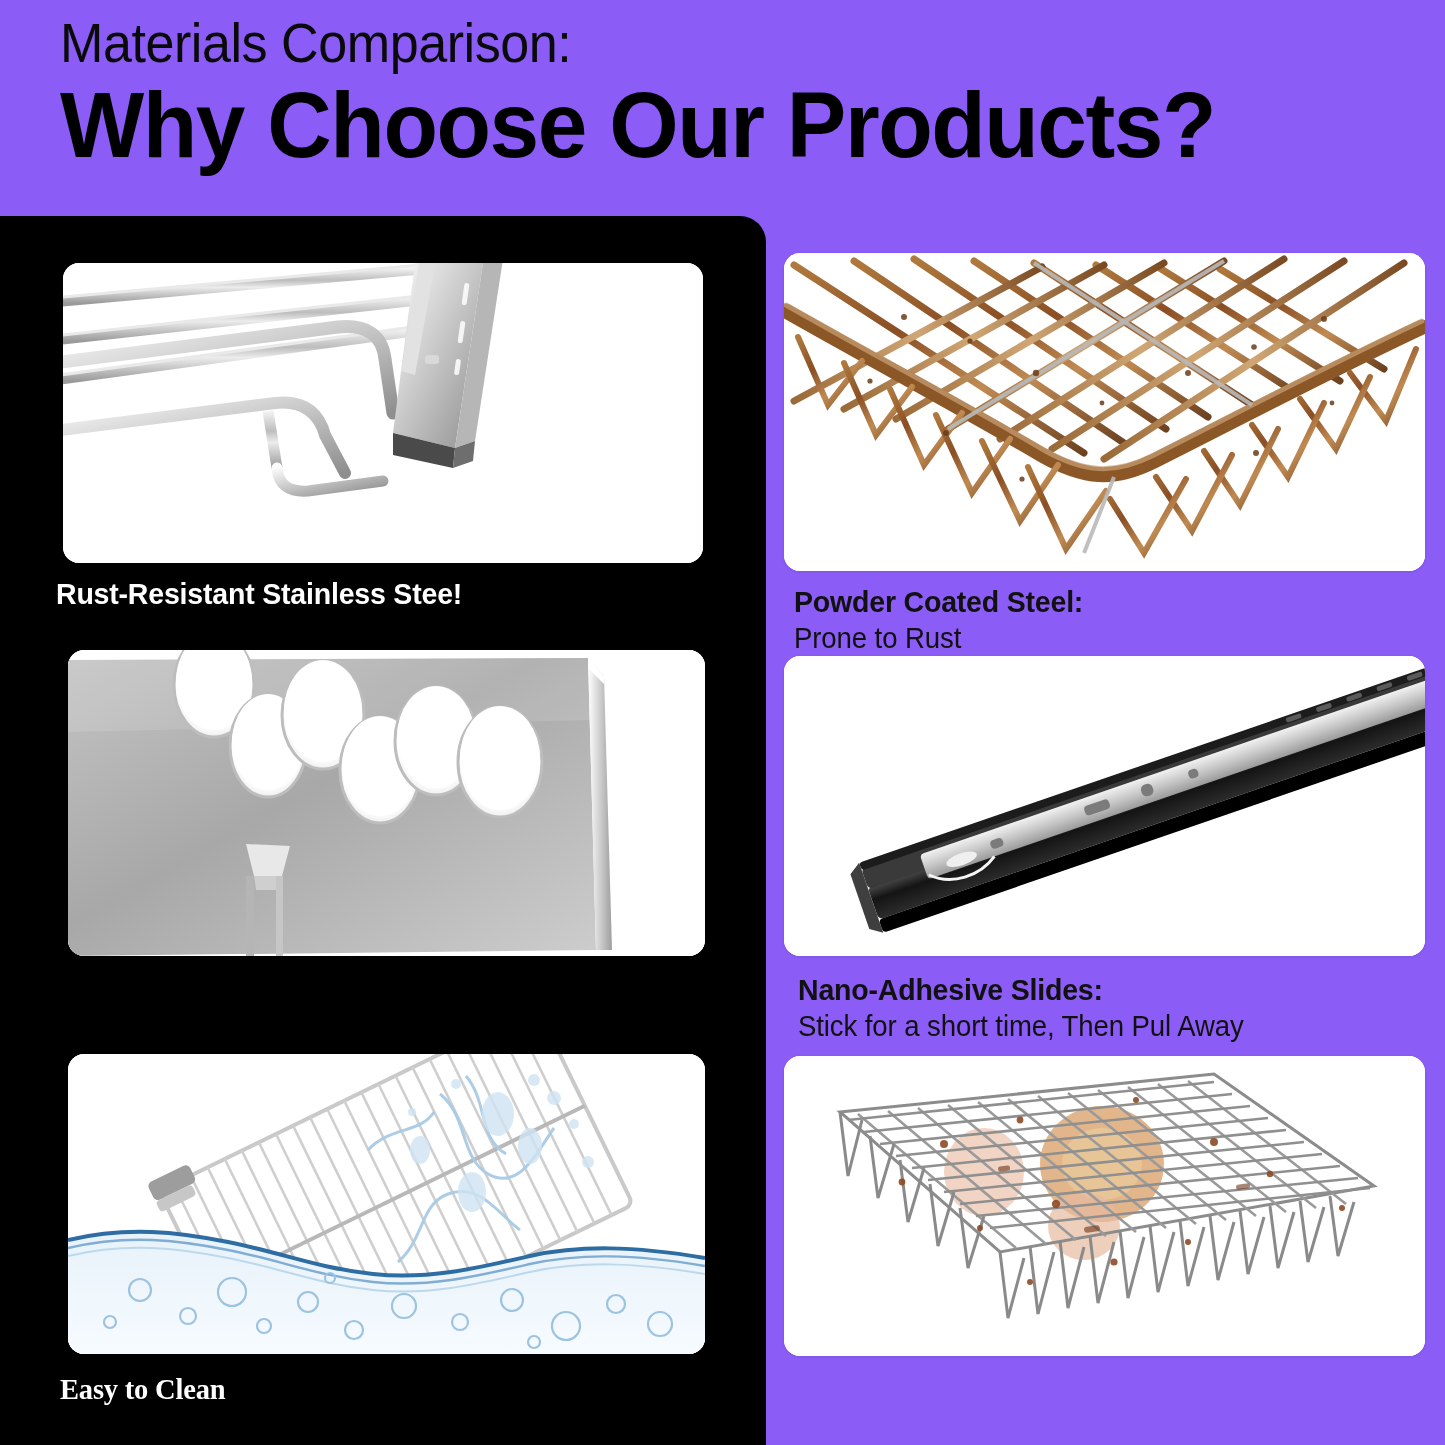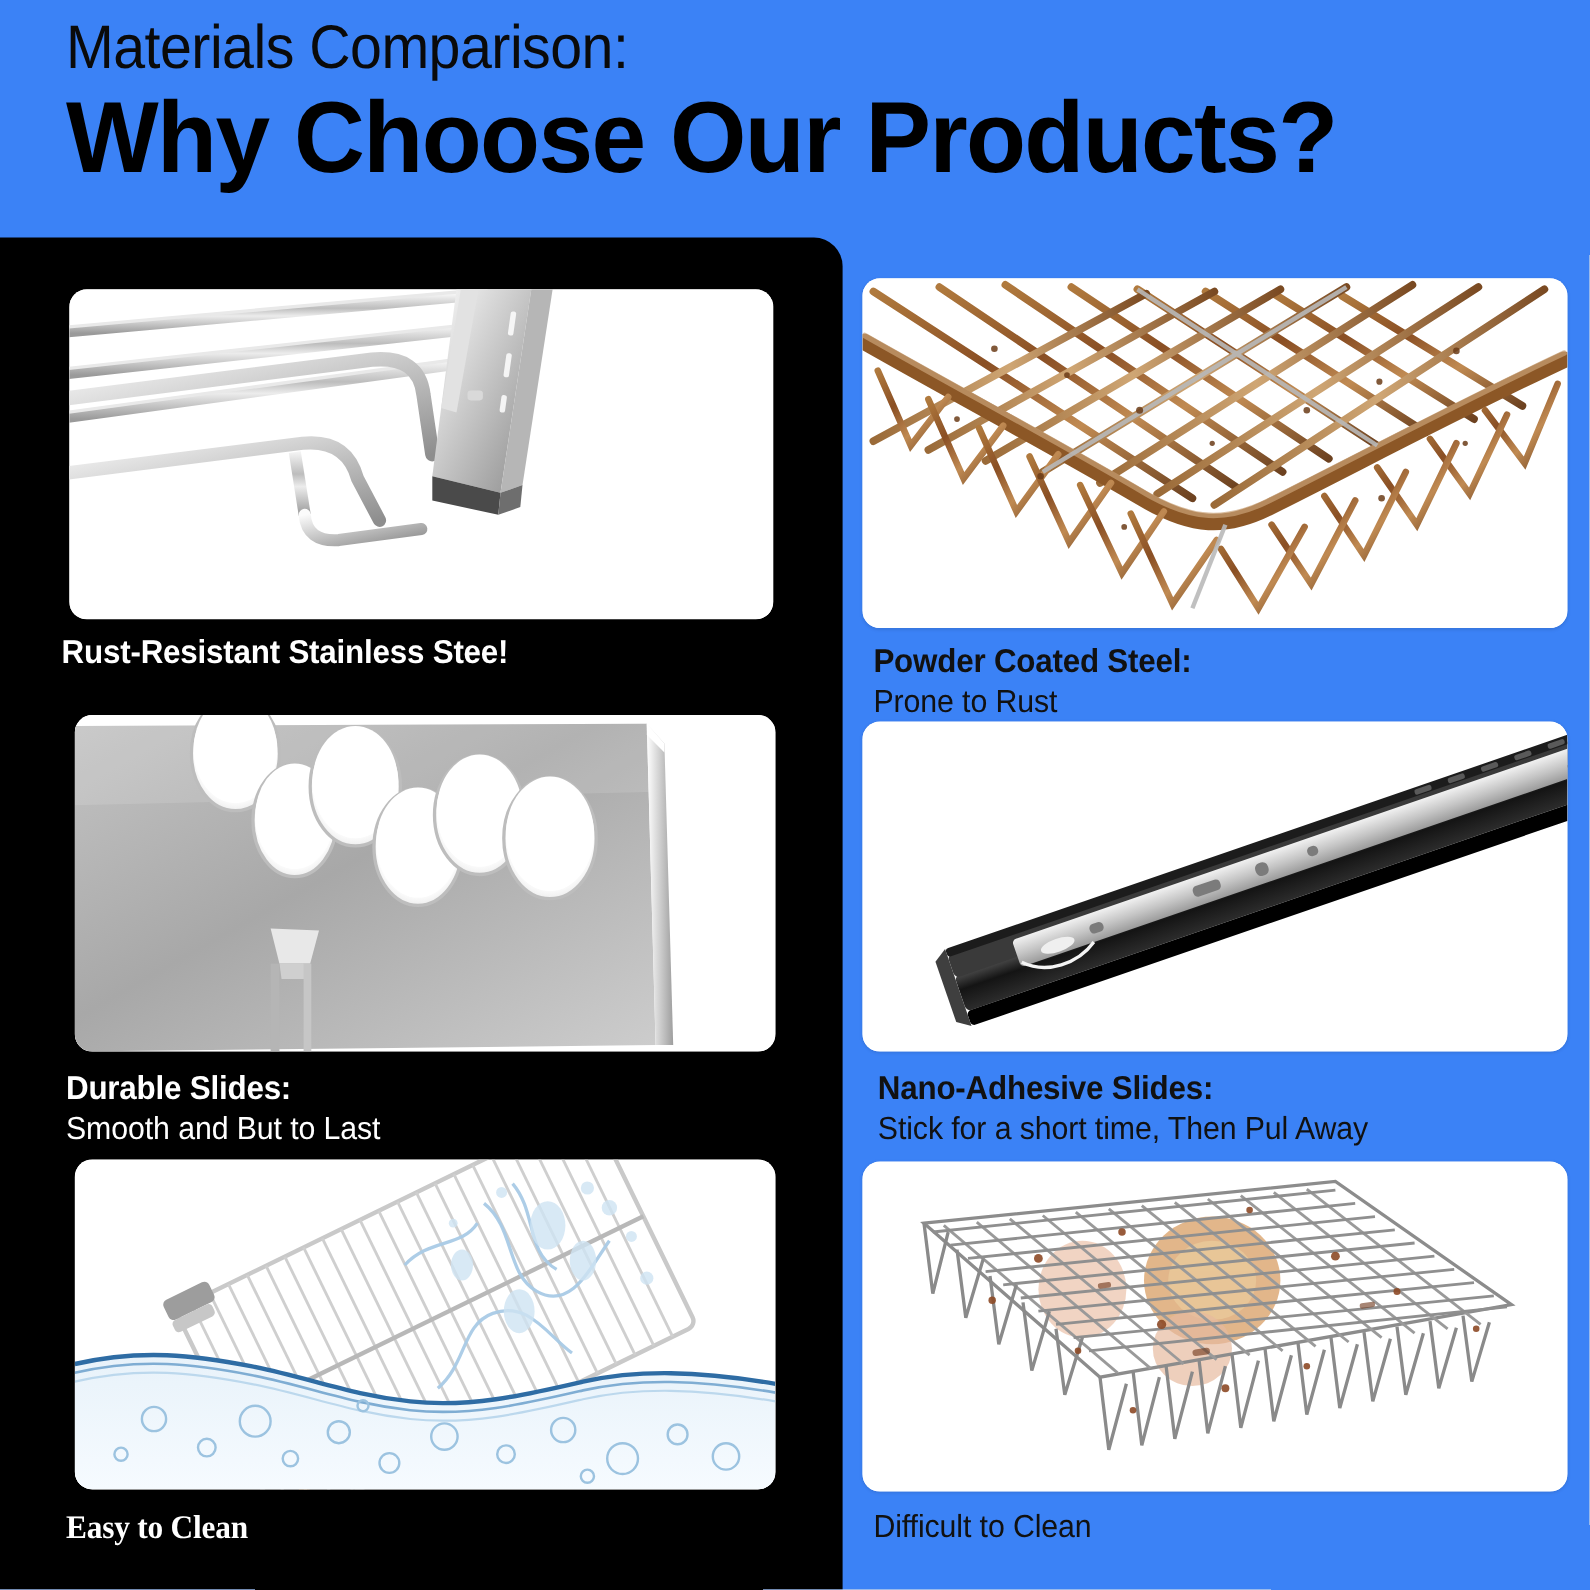--- a/index.html
+++ b/index.html
@@ -3,21 +3,21 @@
 <meta charset="utf-8">
 <title>Materials Comparison Infographic</title>
 <style>
   * { box-sizing: border-box; margin: 0; padding: 0; }
   html, body {
     width: 1445px; height: 1445px;
     background: #e3e3e3;
     font-family: "Liberation Sans", sans-serif;
     overflow: hidden;
   }
-  .page { position: relative; width: 1445px; height: 1445px; background: #3b82f6; }
+  .page { position: relative; width: 1445px; height: 1445px; background: #8b5cf6; }
 
   
   .header { position: absolute; left: 60px; top: 14px; width: 1360px; }
   .header-sub {
     font-size: 56px; font-weight: 500; color: #0a0a0a;
     letter-spacing: -0.5px; line-height: 1.05;
     font-stretch: condensed; transform: scaleX(0.93); transform-origin: left center;
   }
   .header-main {
     font-size: 92px; font-weight: 700; color: #000;
@@ -182,24 +182,20 @@
             <ellipse cx="432" cy="112" rx="42" ry="55" fill="url(#holeG)" stroke="#bdbdbd" stroke-width="3"></ellipse>
             <ellipse cx="432" cy="108" rx="40" ry="52" fill="#ffffff"></ellipse>
           </g>
 
           <path d="M 178 194 L 222 196 L 214 226 L 186 226 Z" fill="#e8e8e8"></path>
           <path d="M 186 226 L 214 226 L 210 240 L 188 240 Z" fill="#cfcfcf"></path>
           <rect x="178" y="226" width="8" height="80" fill="#b5b5b5"></rect>
           <rect x="208" y="226" width="7" height="80" fill="#c6c6c6"></rect>
         </svg>
       </div>
-    </div>
-    <div class="caption on-dark" style="position:absolute; left:60px; top:756px; width:680px;">
-      <span class="cap-title">Durable Slides:</span>
-      <span class="cap-sub">Smooth and But to Last</span>
     </div>
 
     <div class="block" style="left:68px; top:838px; width:637px; height:300px;">
       <div class="card" style="width:637px;height:300px;">
         <svg class="art" viewBox="0 0 637 300" preserveAspectRatio="none">
           <defs>
             <linearGradient id="waterFill" x1="0" y1="0" x2="0" y2="1">
               <stop offset="0%" stop-color="#e8f2fa"></stop>
               <stop offset="100%" stop-color="#f6fbff"></stop>
             </linearGradient>
@@ -517,19 +513,15 @@
               <circle cx="246" cy="226" r="3"></circle>
           </g>
           <g fill="#6e3518" opacity="0.6">
             <rect x="300" y="170" width="16" height="6" rx="3" transform="rotate(-8 308 173)"></rect>
             <rect x="214" y="110" width="12" height="5" rx="2" transform="rotate(-8 220 112)"></rect>
             <rect x="452" y="128" width="14" height="5" rx="2" transform="rotate(-8 459 130)"></rect>
           </g>
         </svg>
       </div>
     </div>
-    <div class="caption on-light" style="position:absolute; left:28px; top:1155px; width:640px;">
-      <span class="cap-sub">Difficult to Clean</span>
-
-    </div>
   </div>
 
 </div>
 
 </body></html>

